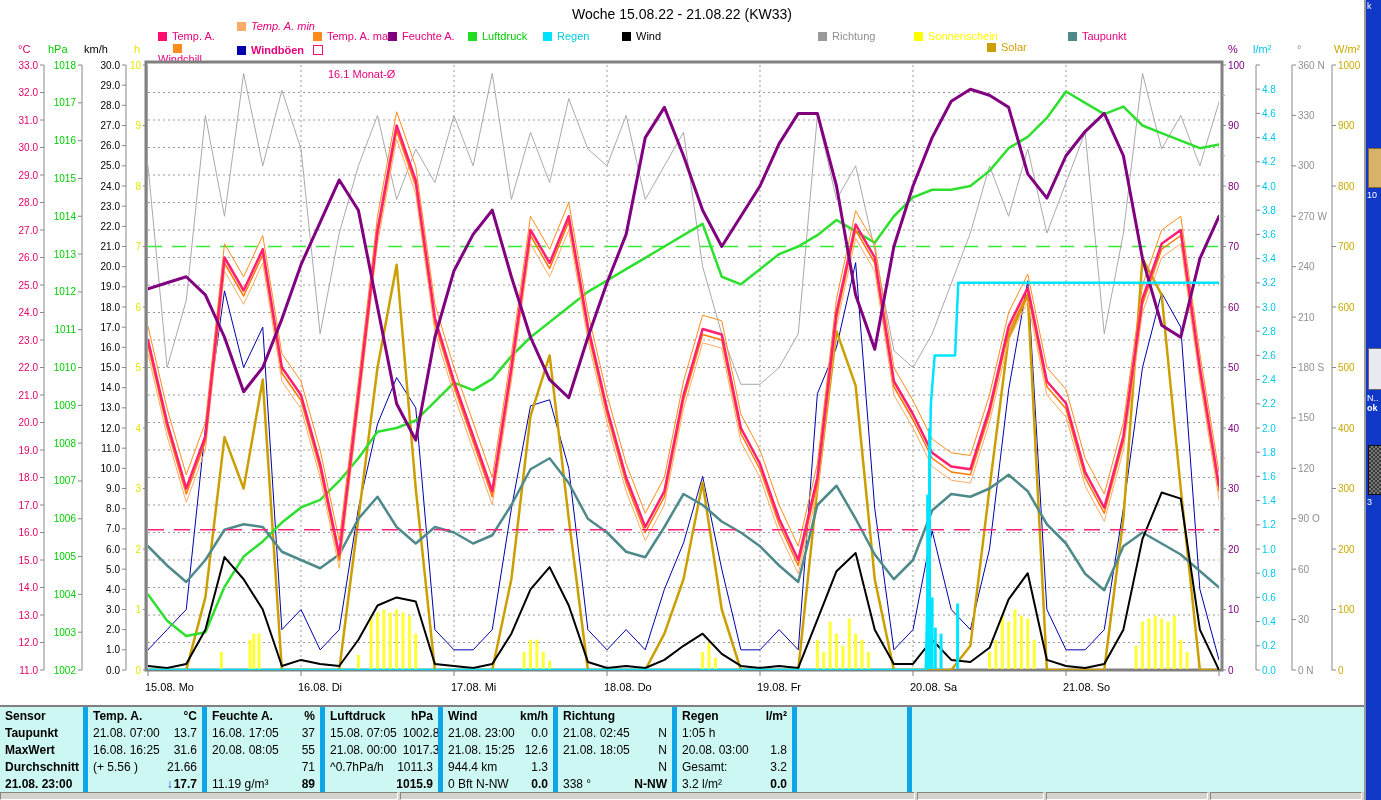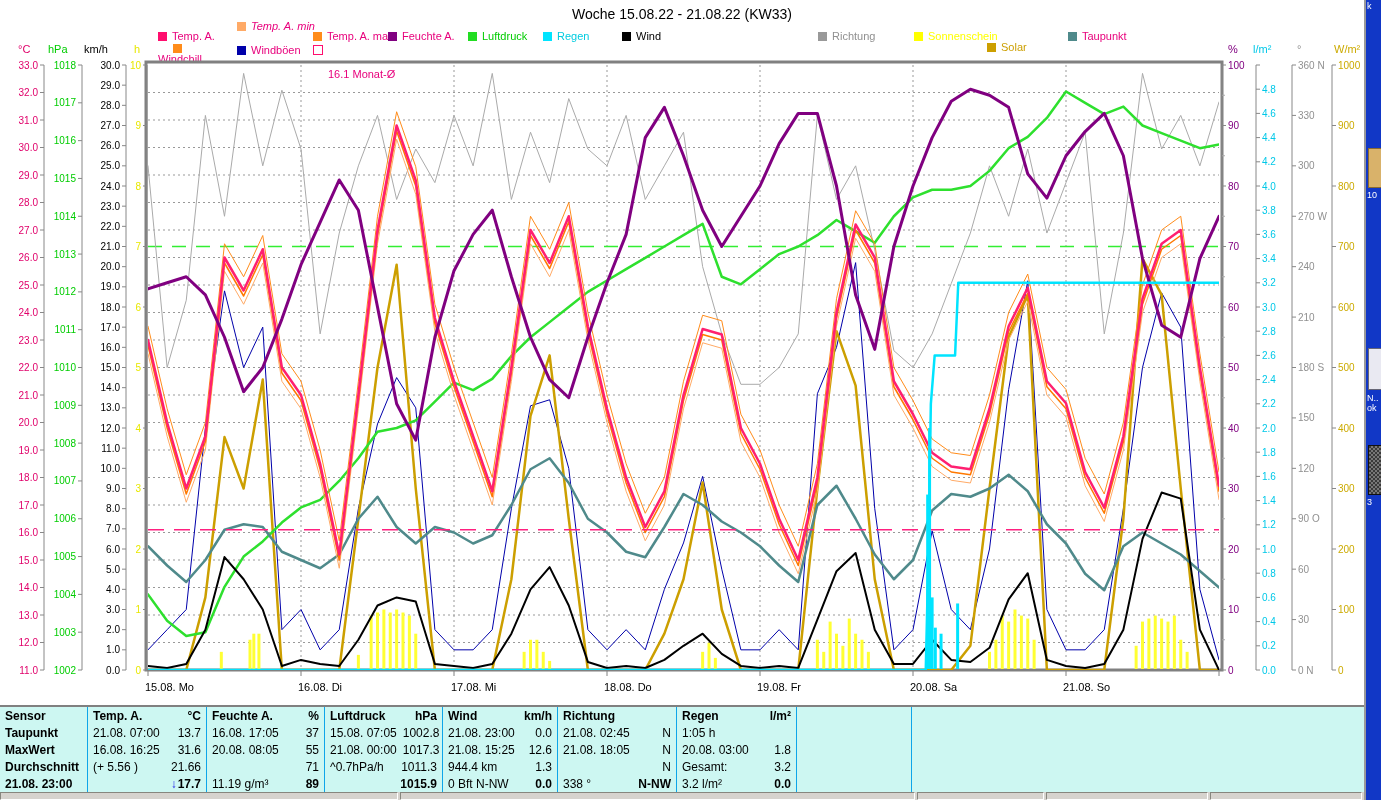--- a/index.html
+++ b/index.html
@@ -8,21 +8,21 @@
   #win-right-border{position:absolute;left:1364px;top:0;width:2px;height:800px;background:#9a9a9a;}
   #page-title{position:absolute;left:0;top:6px;width:1364px;text-align:center;font-size:14px;color:#000;}
   .legend-item{position:absolute;height:12px;display:flex;align-items:center;font-size:11px;white-space:nowrap;}
   .legend-box{width:9px;height:9px;margin-right:5px;flex:0 0 auto;}
   #chart-svg{position:absolute;left:0;top:0;}
   #bottom-table{position:absolute;left:0;top:705px;width:1364px;height:87px;background:#cdf7f2;
                 border-top:2px solid #808080;box-sizing:border-box;
                 display:grid;grid-template-columns:88px 119px 118px 118px 115px 119px 120px 115px auto;
                 grid-auto-rows:17px;font-size:12px;color:#000;}
   .tcell{display:flex;justify-content:space-between;align-items:center;padding:0 5px;
-         border-right:1px solid #0ea5e9;white-space:nowrap;overflow:hidden;line-height:16px;}
+         border-right:5px solid #0ea5e9;white-space:nowrap;overflow:hidden;line-height:16px;}
   .tcell.last{border-right:none;}
   .tcell .lv{margin-right:6px;}
   .tcell .rv{margin-left:auto;}
   .bold{font-weight:bold;}
   .arrow-down{color:#1c1ce8;font-weight:bold;margin-right:1px;}
   #status-bar{position:absolute;left:0;top:792px;width:1364px;height:8px;background:#d6d3ce;display:flex;}
   .status-seg{height:100%;box-sizing:border-box;border:1px solid;border-color:#87867e #fff #fff #87867e;margin-right:2px;}
   #desktop-strip{position:absolute;left:1366px;top:0;width:15px;height:800px;background:#1137c6;overflow:hidden;}
   .desk-label{position:absolute;left:1px;color:#fff;font-size:9px;line-height:10px;}
   .desk-icon{position:absolute;left:2px;width:13px;}
@@ -74,21 +74,21 @@
         <span style="color: rgb(204, 159, 0);">Solar</span>
       </div>
       <div class="legend-item" style="left: 1068px; top: 30px;">
         <span class="legend-box" style="background: rgb(79, 138, 139);"></span>
         <span style="color: rgb(232, 0, 124);">Taupunkt</span>
       </div>
       <div class="legend-item" style="left: 158px; top: 44px; flex-direction: column;">
         <span class="legend-box" style="background: rgb(255, 140, 26);"></span>
         <span style="color: rgb(232, 0, 124);">Windchill</span>
       </div>
-      <div class="legend-item" style="left: 237px; top: 44px;">
+      <div class="legend-item" style="left: 237px; top: 44px; font-weight: bold;">
         <span class="legend-box" style="background: rgb(0, 0, 170);"></span>
         <span style="color: rgb(232, 0, 124);">Windböen</span>
       </div>
       <div class="legend-item" style="left: 313px; top: 44px;">
         <span class="legend-box" style="background: rgb(255, 255, 255); border: 1px solid rgb(255, 14, 110); width: 8px; height: 8px;"></span>
         <span style="color: rgb(232, 0, 124); margin-top: 48px;">16.1 Monat-Ø</span>
       </div>
     </div>
   <svg id="chart-svg" width="1364" height="703">
       <defs>
@@ -713,15 +713,15 @@
 </div>
 <div id="win-right-border"></div>
 <div id="desktop-strip">
   <div class="desk-icon" style="top:148px;height:38px;background:#d9b26a;border:1px solid #8a6a30;"></div>
   <div class="desk-icon" style="top:348px;height:40px;background:#e9e9f2;border:1px solid #667;"></div>
   <div class="desk-icon" style="top:445px;height:48px;background:#3a3a3a;border:1px solid #111;
        background-image:linear-gradient(45deg,#777 25%,transparent 25%,transparent 75%,#777 75%),linear-gradient(45deg,#777 25%,transparent 25%,transparent 75%,#777 75%);background-size:4px 4px;background-position:0 0,2px 2px;"></div>
 <div class="desk-label" style="top: 1px;">k</div>
     <div class="desk-label" style="top: 190px;">10</div>
     <div class="desk-label" style="top: 393px;">N..</div>
-    <div class="desk-label" style="top: 403px;">ok</div>
+    <div class="desk-label" style="top: 403px; font-weight: bold;">ok</div>
     <div class="desk-label" style="top: 497px;">3</div>
   </div>
 
 </body></html>

